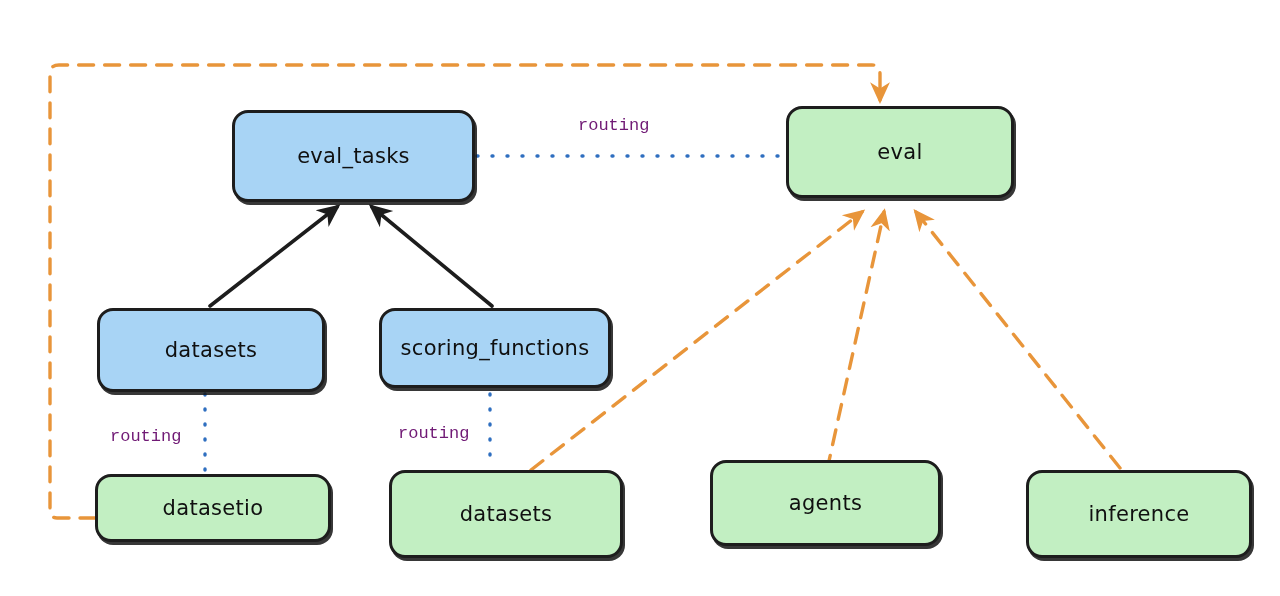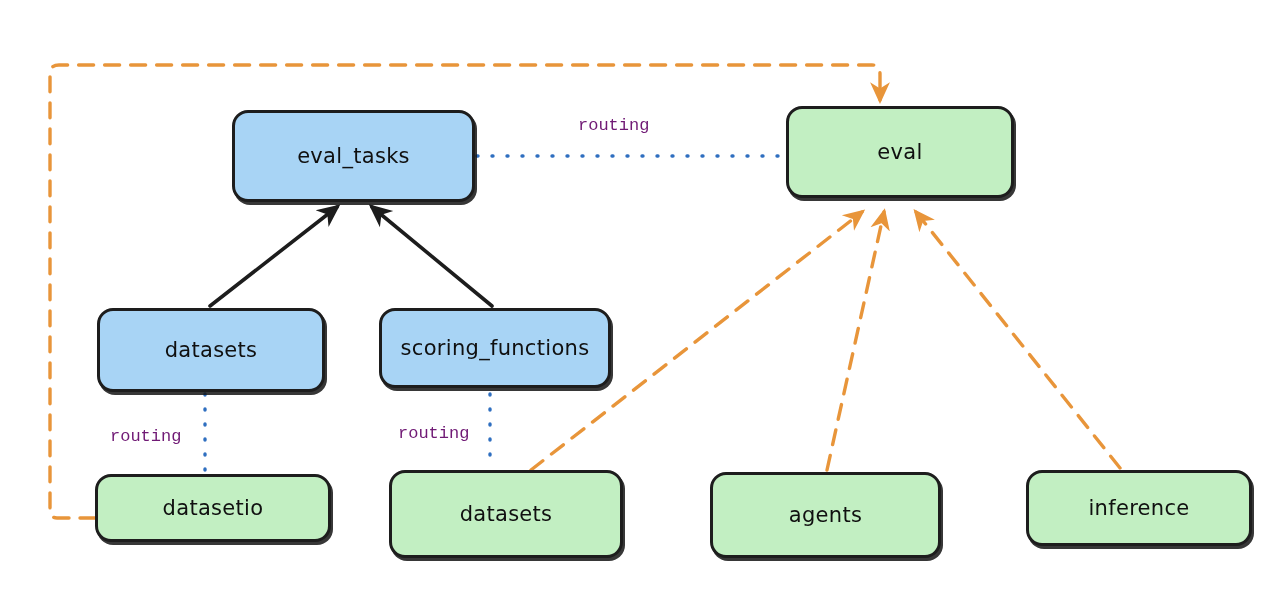--- a/index.html
+++ b/index.html
@@ -103,24 +103,24 @@
       </div>
       <div class="node api" style="left: 379px; top: 308px; width: 232px; height: 80px;">
         <span class="node-label">scoring_functions</span>
       </div>
       <div class="node provider" style="left: 95px; top: 474px; width: 236px; height: 68px;">
         <span class="node-label">datasetio</span>
       </div>
       <div class="node provider" style="left: 389px; top: 470px; width: 234px; height: 88px;">
         <span class="node-label">datasets</span>
       </div>
-      <div class="node provider" style="left: 710px; top: 472px; width: 231px; height: 86px;">
+      <div class="node provider" style="left: 710px; top: 460px; width: 231px; height: 86px;">
         <span class="node-label">agents</span>
       </div>
-      <div class="node provider" style="left: 1026px; top: 470px; width: 226px; height: 76px;">
+      <div class="node provider" style="left: 1026px; top: 470px; width: 226px; height: 88px;">
         <span class="node-label">inference</span>
       </div>
     </div>
 
   <div id="label-layer">
       <div class="edge-label" style="left: 578px; top: 116px;">routing</div>
       <div class="edge-label" style="left: 110px; top: 427px;">routing</div>
       <div class="edge-label" style="left: 398px; top: 424px;">routing</div>
     </div>
 

